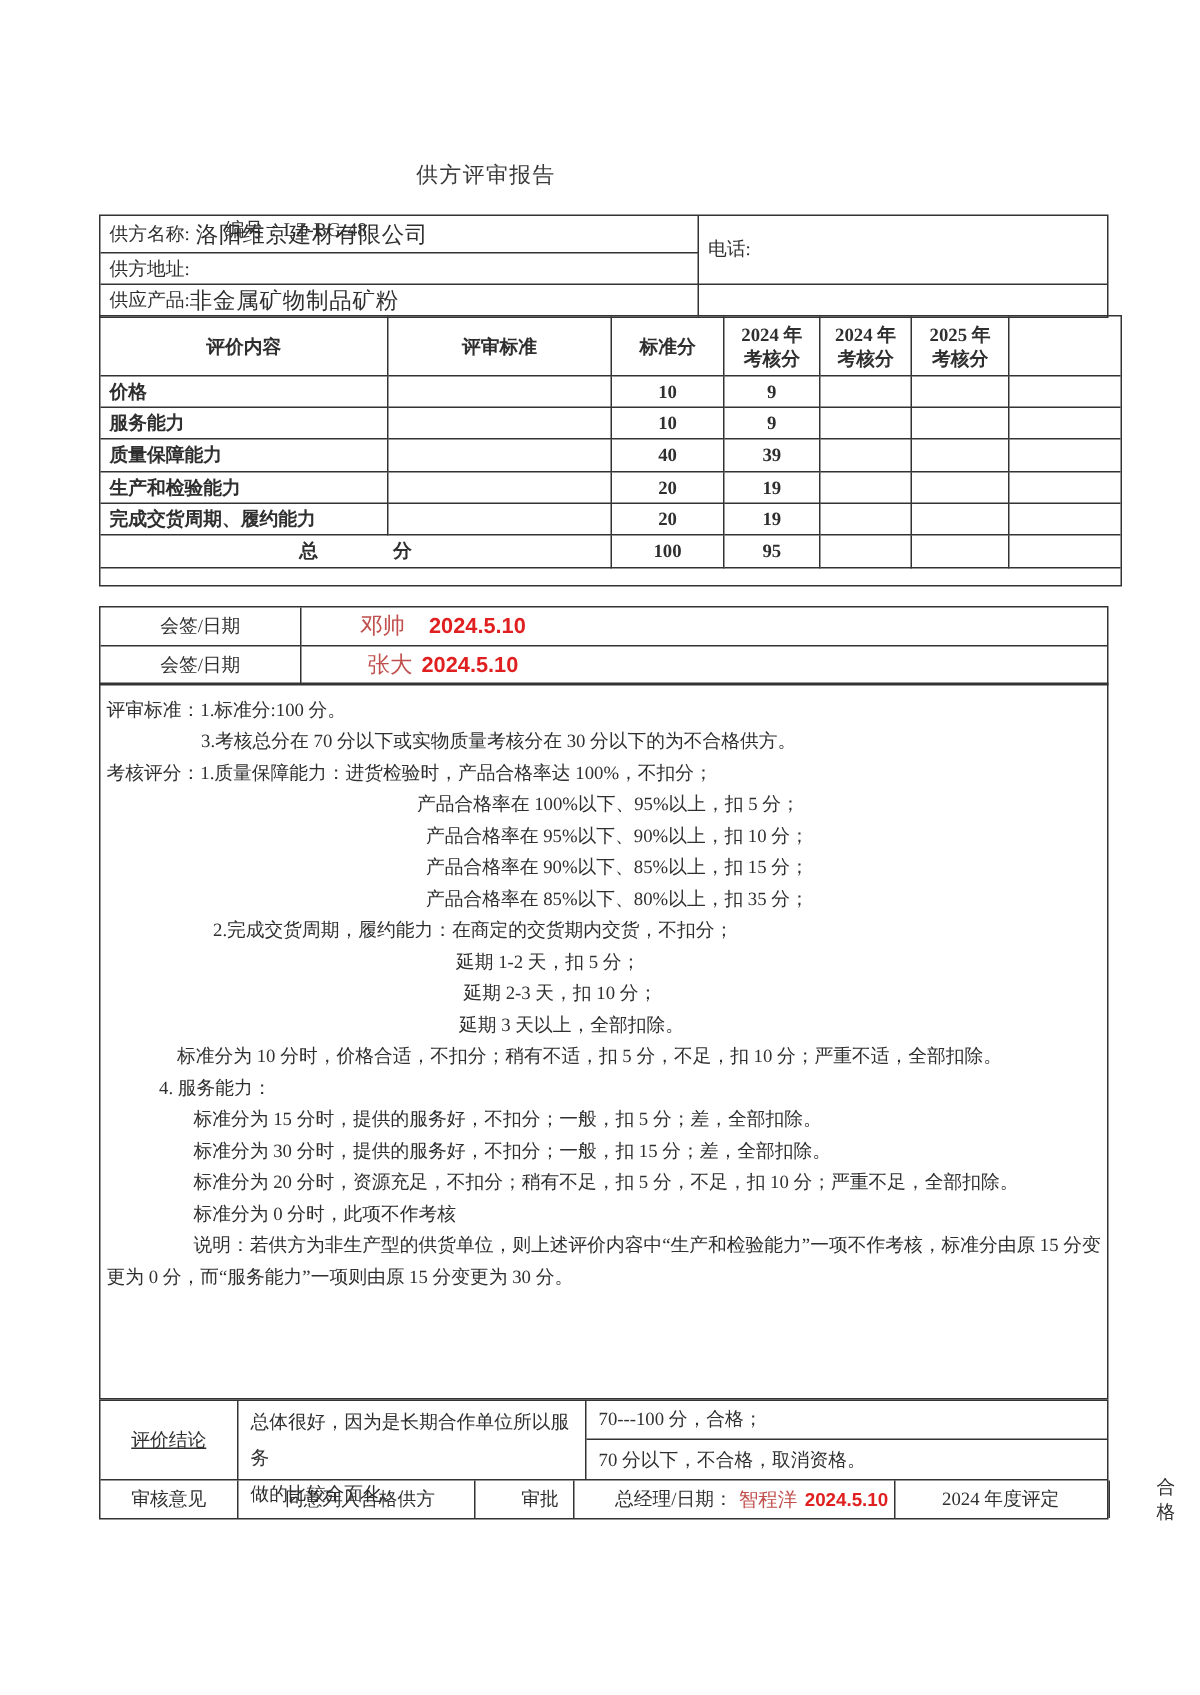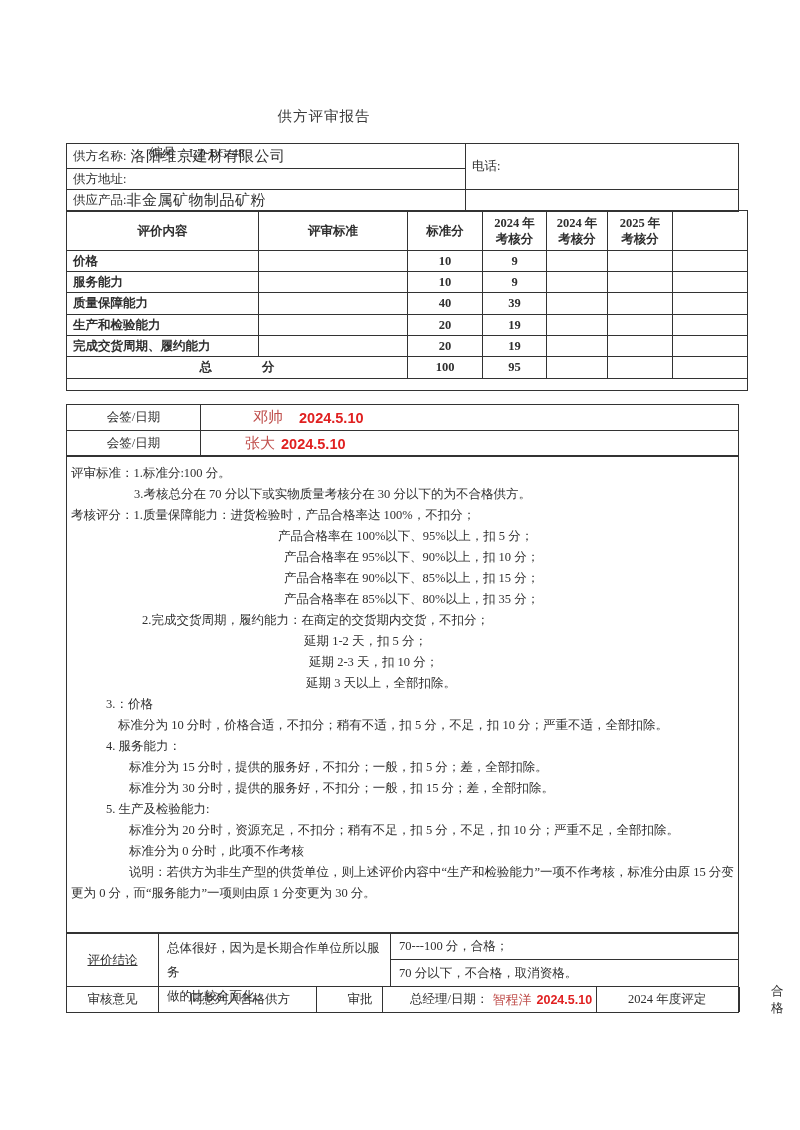--- a/index.html
+++ b/index.html
@@ -48,21 +48,21 @@
   .sign-table {
     top:404px; left:66px; width:673px; border:1px solid #333;
     display:grid; grid-template-columns:134px 1fr; grid-template-rows:26px 25px;
   }
   .sg { display:flex; align-items:center; }
   .sg.lbl { justify-content:center; border-right:1px solid #333; }
   .sg.b { border-bottom:1px solid #333; }
   .sig-name { color:#c0504d; font-size:15px; }
   .sig-date { color:#e02020; font-weight:bold; font-size:14.5px;
               font-family:"Liberation Sans","DejaVu Sans",sans-serif; }
-  .sg1-name { margin-left:52px;text-align:center; } .sg1-date { margin-left:16px; }
+  .sg1-name { margin-left:39px;text-align:center; } .sg1-date { margin-left:16px; }
   .sg2-name { margin-left:44px; } .sg2-date { margin-left:6px; }
 
   
   .std-box { top:455px; left:66px; width:673px; height:478px; border:1px solid #333; padding-top:7px; }
   .std-line { line-height:21px; white-space:pre; }
   .p4   { padding-left:4px; }   .p39  { padding-left:39px; }
   .p51  { padding-left:51px; }  .p62  { padding-left:62px; }
   .p67  { padding-left:67px; }  .p75  { padding-left:75px; }
   .p211 { padding-left:211px; } .p217 { padding-left:217px; }
   .p237 { padding-left:237px; } .p242 { padding-left:242px; }
@@ -193,30 +193,28 @@
     <div class="std-line p67">3.考核总分在 70 分以下或实物质量考核分在 30 分以下的为不合格供方。</div>
     <div class="std-line p4">考核评分：1.质量保障能力：进货检验时，产品合格率达 100%，不扣分；</div>
     <div class="std-line p211">产品合格率在 100%以下、95%以上，扣 5 分；</div>
     <div class="std-line p217">产品合格率在 95%以下、90%以上，扣 10 分；</div>
     <div class="std-line p217">产品合格率在 90%以下、85%以上，扣 15 分；</div>
     <div class="std-line p217">产品合格率在 85%以下、80%以上，扣 35 分；</div>
     <div class="std-line p75">2.完成交货周期，履约能力：在商定的交货期内交货，不扣分；</div>
     <div class="std-line p237">延期 1-2 天，扣 5 分；</div>
     <div class="std-line p242">延期 2-3 天，扣 10 分；</div>
     <div class="std-line p239">延期 3 天以上，全部扣除。</div>
-    <div class="std-line p39">3.：价格</div>
     <div class="std-line p51">标准分为 10 分时，价格合适，不扣分；稍有不适，扣 5 分，不足，扣 10 分；严重不适，全部扣除。</div>
     <div class="std-line p39">4. 服务能力：</div>
     <div class="std-line p62">标准分为 15 分时，提供的服务好，不扣分；一般，扣 5 分；差，全部扣除。</div>
     <div class="std-line p62">标准分为 30 分时，提供的服务好，不扣分；一般，扣 15 分；差，全部扣除。</div>
-    <div class="std-line p39">5. 生产及检验能力:</div>
     <div class="std-line p62">标准分为 20 分时，资源充足，不扣分；稍有不足，扣 5 分，不足，扣 10 分；严重不足，全部扣除。</div>
     <div class="std-line p62">标准分为 0 分时，此项不作考核</div>
     <div class="std-line p62">说明：若供方为非生产型的供货单位，则上述评价内容中“生产和检验能力”一项不作考核，标准分由原 15 分变</div>
-    <div class="std-line p4">更为 0 分，而“服务能力”一项则由原 1 分变更为 30 分。</div>
+    <div class="std-line p4">更为 0 分，而“服务能力”一项则由原 15 分变更为 30 分。</div>
   </div>
 
   <div class="abs bottom-table">
     <div class="bt-a">
       <div class="ba lbl">评价结论</div>
       <div class="ba comment">
         <div>总体很好，因为是长期合作单位所以服务</div>
         <div>做的比较全面化。</div>
       </div>
       <div class="ba pass">70---100 分，合格；</div>

